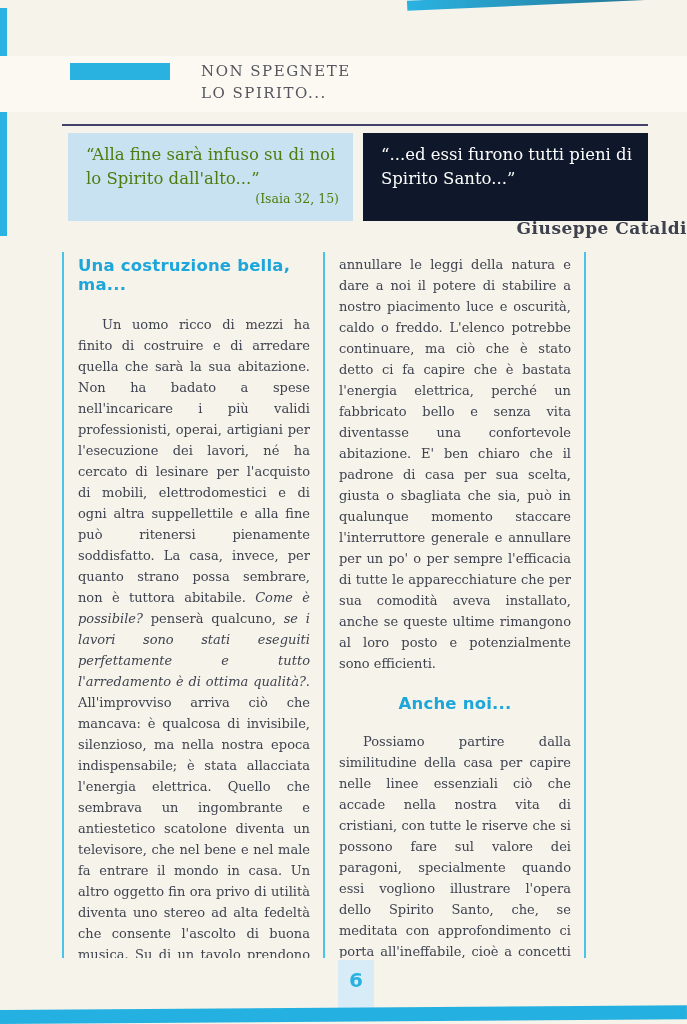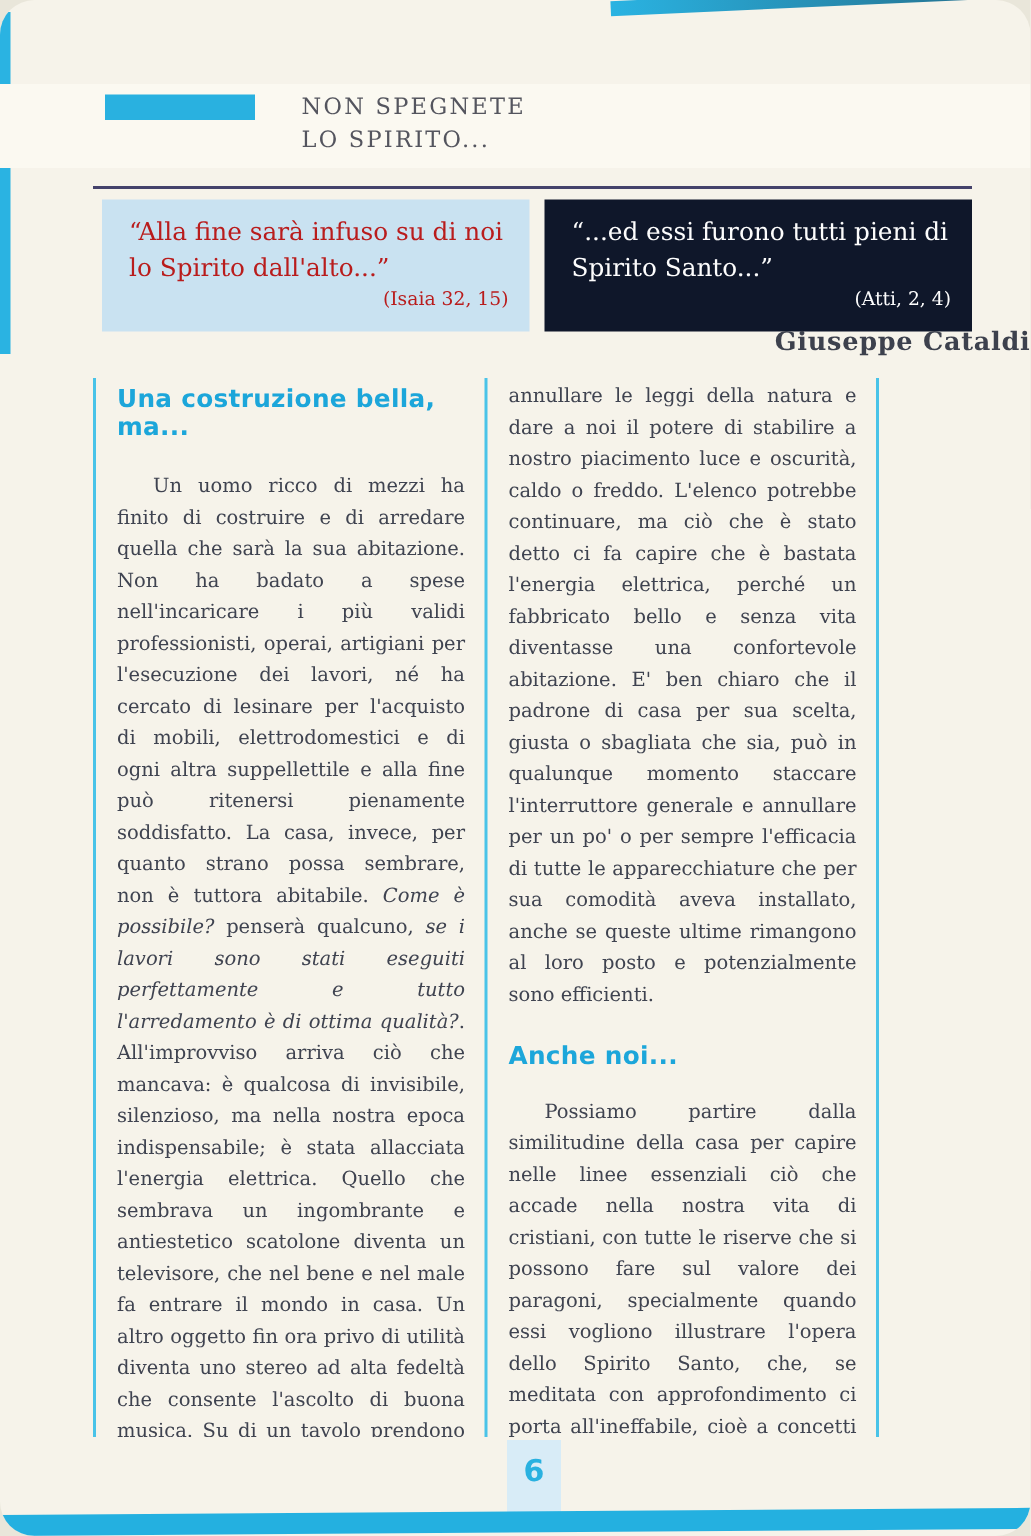--- a/index.html
+++ b/index.html
@@ -3,21 +3,21 @@
 <meta charset="utf-8">
 <style>
   html,body{margin:0;padding:0;}
   body{
     width:687px;height:1024px;overflow:hidden;
     background:#e9e6da;
     font-family:"DejaVu Serif","Liberation Serif",serif;
   }
   .page{
     position:relative;width:687px;height:1024px;
-    background:#f6f3ea;overflow:hidden;border-radius:23px;
+    background:#f6f3ea;overflow:hidden;
   }
   
   .left-strip{
     position:absolute;left:0;top:8px;width:7px;height:228px;
     background:#2ab3e2;
   }
   .top-right-edge{
     position:absolute;top:-6px;right:-20px;width:300px;height:10px;
     background:linear-gradient(90deg,#2ab3e2,#23647f);
     transform:rotate(-2.6deg);
@@ -46,21 +46,21 @@
   .top-rule{
     position:absolute;left:62px;top:124px;width:586px;height:2px;
     background:#44426b;
   }
   
   .quote-row{
     position:absolute;left:68px;top:133px;width:580px;
     display:flex;gap:10px;
   }
   .quote-box{flex:1;height:74px;padding:10px 14px 4px 18px;box-sizing:content-box;}
-  .quote-left{background:#c9e2f1;color:#b91c1c;}
+  .quote-left{background:#c9e2f1;color:#4d7c0f;}
   .quote-right{background:#0f172a;color:#fdfdfd;}
   .quote-text{
     font-size:16.5px;line-height:24px;margin:0;
   }
   .quote-ref{
     text-align:right;font-size:12.5px;margin-top:0;
   }
   
   .author{
     position:absolute;left:0;top:218px;width:100%;
@@ -75,21 +75,21 @@
   .col{
     flex:1;border-left:2px solid #49c3e8;
     padding:2px 13px 0 14px;overflow:hidden;
   }
   .col-right{border-right:2px solid #49c3e8;}
   .col h2{
     font-family:"DejaVu Sans","Liberation Sans",sans-serif;
     font-size:16.5px;color:#1ca6da;margin:2px 0 20px 0;
     letter-spacing:0.2px;
   }
-  .col h2.second{margin:20px 0 18px 0;}
+  .col h2.second{margin:20px 0 18px 0;text-align:center;}
   .col p{
     font-size:13px;line-height:21px;color:#3f4350;
     text-align:justify;margin:0;
     hyphens:auto;-webkit-hyphens:auto;
   }
   .col p.indent{text-indent:24px;}
   
   .page-number-box{
     position:absolute;left:338px;bottom:10px;width:36px;height:54px;
     background:#d8ecf7;
@@ -116,21 +116,20 @@
 
   <div class="top-rule"></div>
 
   <div class="quote-row">
     <div class="quote-box quote-left">
       <p class="quote-text">“Alla fine sarà infuso su di noi lo Spirito dall'alto...”</p>
       <div class="quote-ref">(Isaia 32, 15)</div>
     </div>
     <div class="quote-box quote-right">
       <p class="quote-text">“...ed essi furono tutti pieni di Spirito Santo...”</p>
-      <div class="quote-ref">(Atti, 2, 4)</div>
     </div>
   </div>
 
   <div class="author">Giuseppe Cataldi</div>
 
   <div class="columns">
     <div class="col col-left">
       <h2>Una costruzione bella, ma...</h2>
       <p class="indent"><span>Un uomo ricco di mezzi ha finito di costruire e di arredare quella che sarà la sua abitazione. Non ha badato a spese nell'incaricare i più validi professionisti, operai, artigiani per l'esecuzione dei lavori, né ha cercato di lesinare per l'acquisto di mobili, elettrodomestici e di ogni altra suppellettile e alla fine può ritenersi pienamente soddisfatto. La casa, invece, per quanto strano possa sembrare, non è tuttora abitabile. </span><em>Come è possibile?</em><span> penserà qualcuno, </span><em>se i lavori sono stati eseguiti perfettamente e tutto l'arredamento è di ottima qualità?</em><span>. All'improvviso arriva ciò che mancava: è qualcosa di invisibile, silenzioso, ma nella nostra epoca indispensabile; è stata allacciata l'energia elettrica. Quello che sembrava un ingombrante e antiestetico scatolone diventa un televisore, che nel bene e nel male fa entrare il mondo in casa. Un altro oggetto fin ora privo di utilità diventa uno stereo ad alta fedeltà che consente l'ascolto di buona musica. Su di un tavolo prendono vita un computer e un fax che facilitano la vita, eliminando problemi di elaborazione e di distanza. Un frigo e un forno consentono lunga conservazione e facile cottura dei cibi. L'impianto di illuminazione e quello di climatizzazione sembrano</span></p>
     </div>

